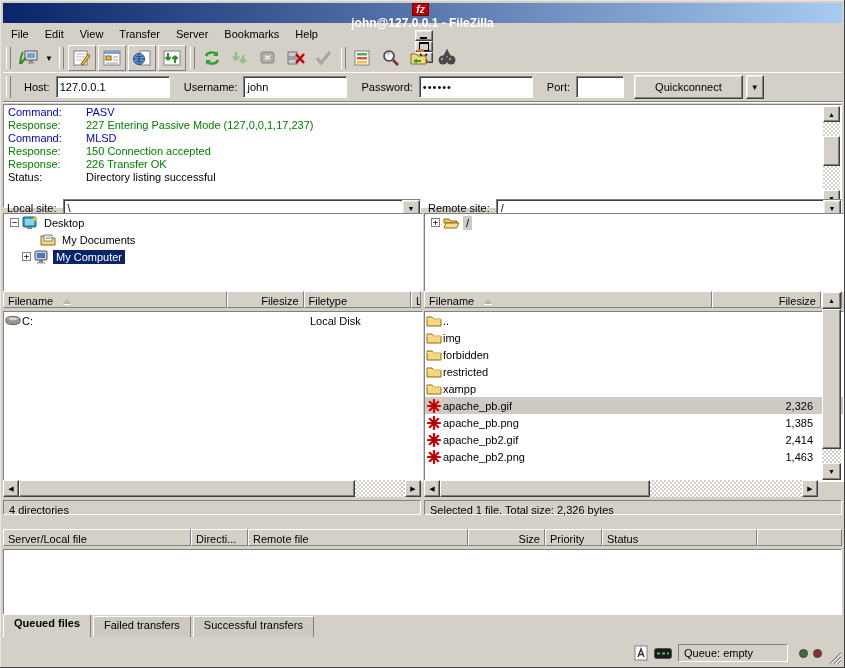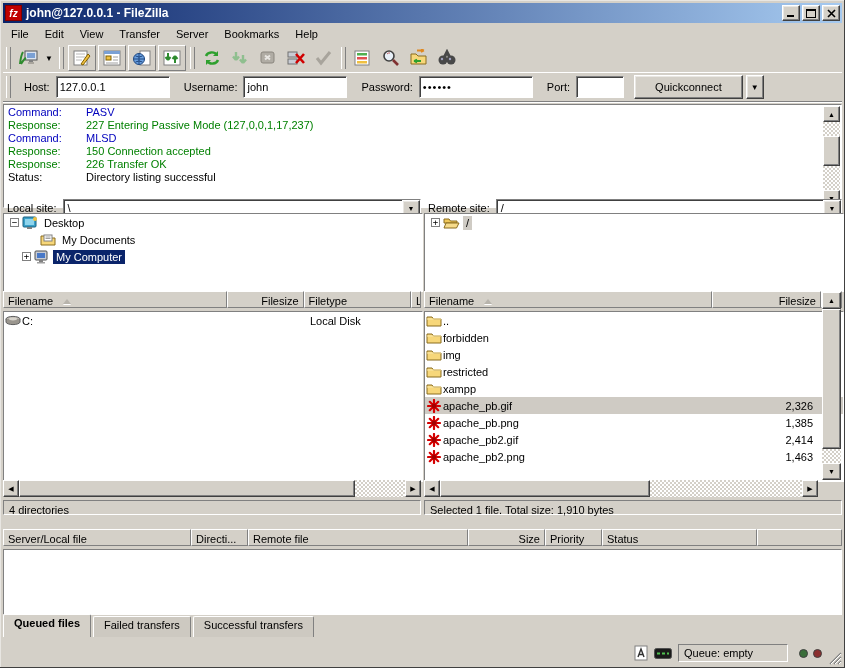--- a/index.html
+++ b/index.html
@@ -100,21 +100,21 @@
   .statusbar{left:3px;top:641px;width:839px;height:24px;display:flex;align-items:center;justify-content:flex-end;}
   .queue-status-panel{height:18px;min-width:110px;display:flex;align-items:center;padding:0 5px;background:#d4d0c8;box-sizing:border-box;margin:0 6px;}
   .led{width:9px;height:9px;border-radius:50%;margin-left:5px;border:1px solid #404040;box-sizing:border-box;}
   .resize-grip{width:14px;height:14px;margin-left:6px;align-self:flex-end;}
 </style>
 </head>
 <body>
 
 <div class="window">
 
-  <div class="abs titlebar" style="background: linear-gradient(90deg, rgb(10, 36, 106), rgb(166, 202, 240));">
+  <div class="abs titlebar" style="background: linear-gradient(90deg, rgb(10, 36, 106), rgb(166, 202, 240)); flex-direction: column;">
     <div class="fz-logo">fz</div>
     <div class="title-text">john@127.0.0.1 - FileZilla</div>
     <div class="winbtn btn3d">
       <svg width="10" height="9">
           <rect x="1" y="6" width="7" height="2" fill="#000"></rect>
         </svg>
     </div>
     <div class="winbtn btn3d">
       <svg width="10" height="9">
           <rect x="0.5" y="0.5" width="9" height="8" fill="none" stroke="#000"></rect>
@@ -433,31 +433,31 @@
         <span class="cell-name" style="width: 270px;">..</span>
         <span class="cell-size" style="width: 106px;"></span>
       </div>
       <div class="list-row">
         <span class="file-icon">
           <svg width="16" height="13">
             <path d="M1 3 h5 l1.5 2 H15 v7 H1 z" fill="#f7d77a" stroke="#8a6d1f"></path>
             <path d="M1 5 H15" stroke="#fce9a8"></path>
           </svg>
         </span>
-        <span class="cell-name" style="width: 270px;">forbidden</span>
+        <span class="cell-name" style="width: 270px;">img</span>
         <span class="cell-size" style="width: 106px;"></span>
       </div>
       <div class="list-row">
         <span class="file-icon">
           <svg width="16" height="13">
             <path d="M1 3 h5 l1.5 2 H15 v7 H1 z" fill="#f7d77a" stroke="#8a6d1f"></path>
             <path d="M1 5 H15" stroke="#fce9a8"></path>
           </svg>
         </span>
-        <span class="cell-name" style="width: 270px;">img</span>
+        <span class="cell-name" style="width: 270px;">forbidden</span>
         <span class="cell-size" style="width: 106px;"></span>
       </div>
       <div class="list-row">
         <span class="file-icon">
           <svg width="16" height="13">
             <path d="M1 3 h5 l1.5 2 H15 v7 H1 z" fill="#f7d77a" stroke="#8a6d1f"></path>
             <path d="M1 5 H15" stroke="#fce9a8"></path>
           </svg>
         </span>
         <span class="cell-name" style="width: 270px;">restricted</span>
@@ -525,21 +525,21 @@
 
   <div class="abs" style="left:424px;top:480px;width:394px;height:17px">
     <div class="sb-btn" style="position:absolute;left:0;top:0;bottom:0;width:16px">◀</div>
     <div class="sb-track" style="position:absolute;left:16px;right:16px;top:0;bottom:0">
       <div class="sb-thumb" style="position:absolute;left:0;top:0;bottom:0;width:210px"></div>
     </div>
     <div class="sb-btn" style="position:absolute;right:0;top:0;bottom:0;width:16px">▶</div>
   </div>
 
   <div class="abs statusline panel-sunken" style="left:424px;top:500px;width:418px">
-    <span>Selected 1 file. Total size: 1,910 bytes</span>
+    <span>Selected 1 file. Total size: 2,326 bytes</span>
   </div>
 
   <div class="abs queue-header">
       <div class="hcell" style="width: 188px;">Server/Local file</div>
       <div class="hcell" style="width: 57px;">Directi...</div>
       <div class="hcell" style="width: 220px;">Remote file</div>
       <div class="hcell" style="width: 77px; text-align: right;">Size</div>
       <div class="hcell" style="width: 57px;">Priority</div>
       <div class="hcell" style="width: 155px;">Status</div>
       <div class="hcell" style="flex: 1 1 0%;"></div>

